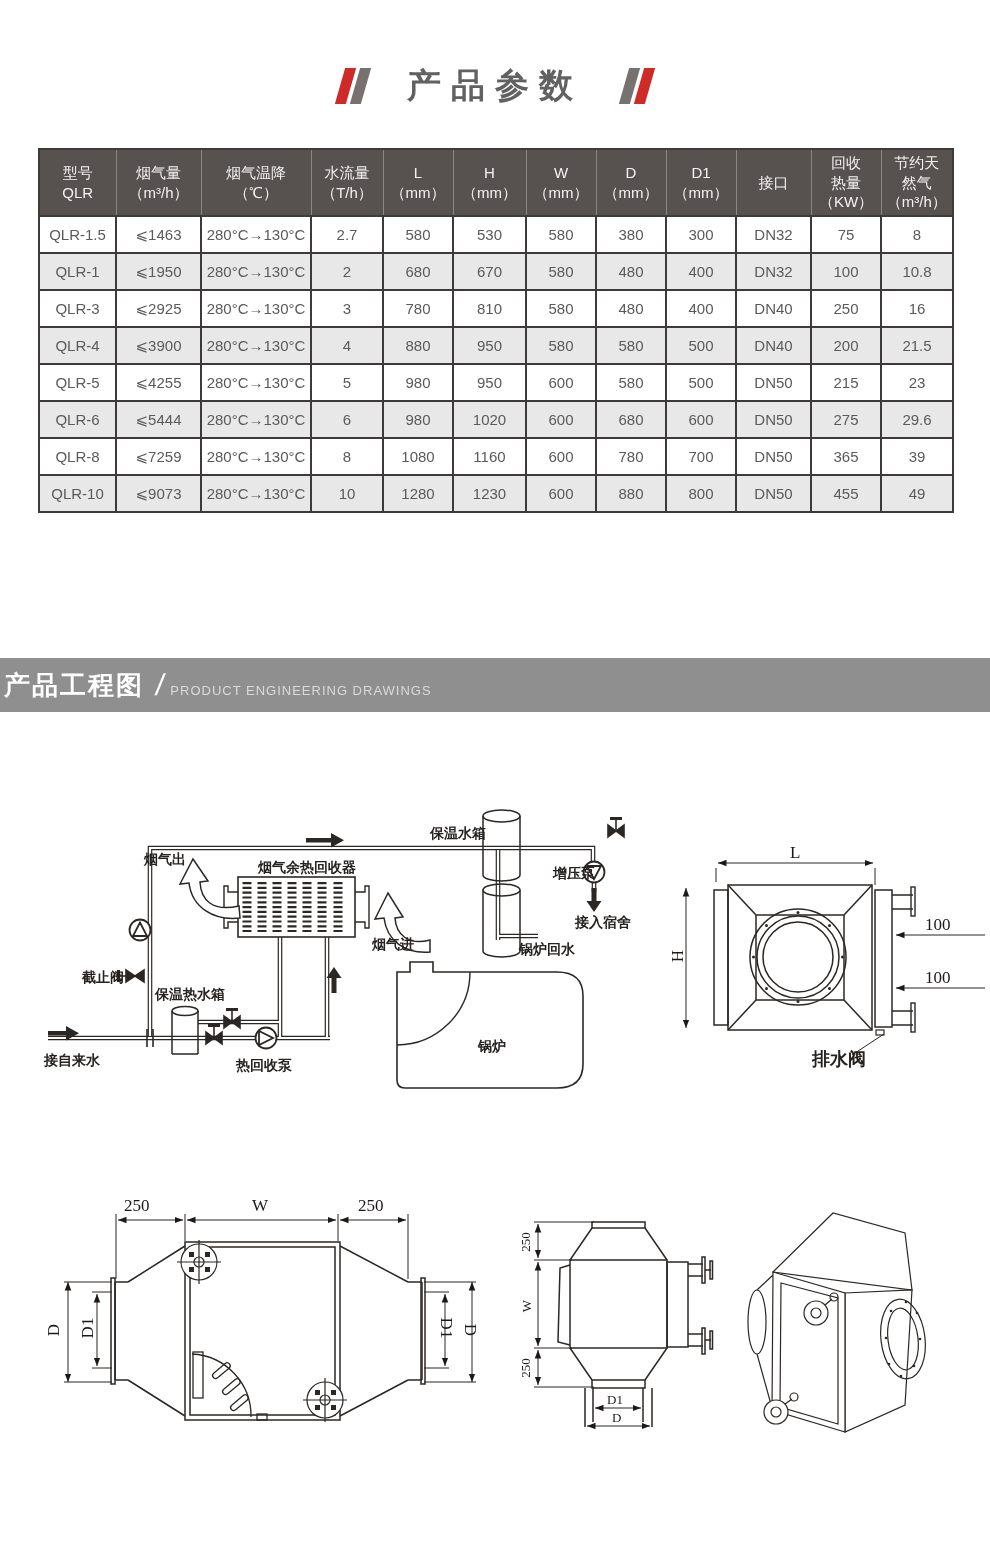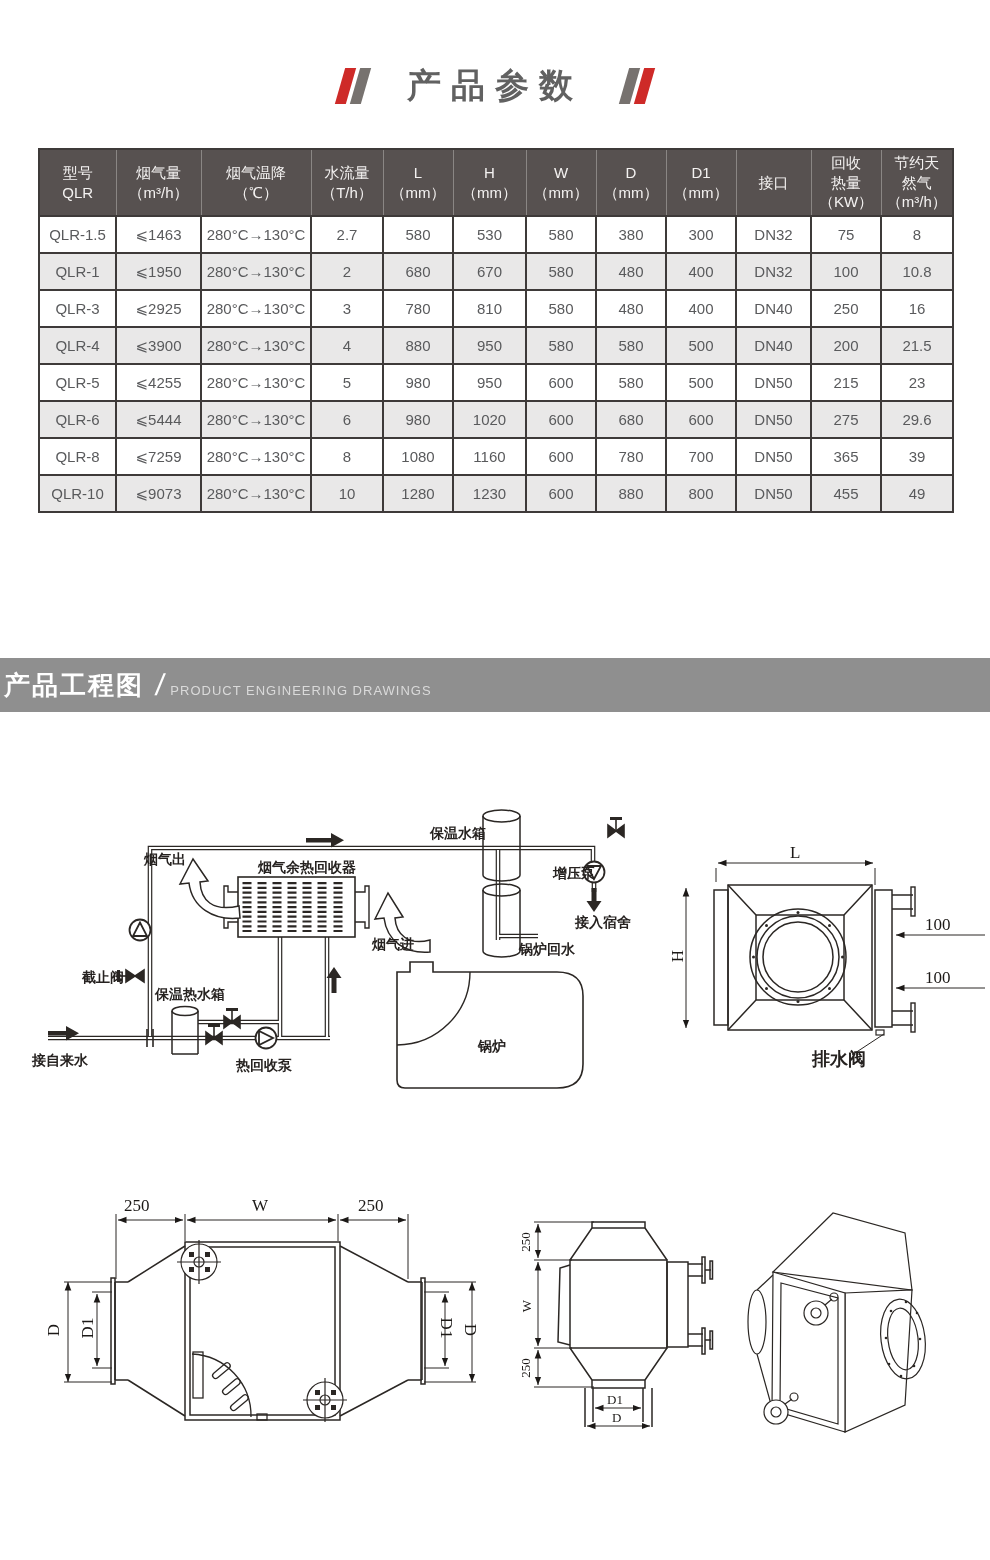--- a/index.html
+++ b/index.html
@@ -459,21 +459,21 @@
       <path d="M785,674 L792,669"></path>
           <circle cx="794" cy="667" r="4"></circle>
     </g>
   </g>
 </svg>
 
   <div class="lbl" style="left:144px;top:121px">烟气出</div>
   <div class="lbl" style="left:258px;top:129px">烟气余热回收器</div>
   <div class="lbl" style="left:82px;top:239px">截止阀</div>
   <div class="lbl" style="left:155px;top:256px">保温热水箱</div>
-  <div class="lbl" style="left:32px;top:322px">接自来水</div>
+  <div class="lbl" style="left:44px;top:322px">接自来水</div>
   <div class="lbl" style="left:236px;top:327px">热回收泵</div>
   <div class="lbl" style="left:430px;top:95px">保温水箱</div>
   <div class="lbl" style="left:553px;top:135px">增压泵</div>
   <div class="lbl" style="left:575px;top:184px">接入宿舍</div>
   <div class="lbl" style="left:519px;top:211px">锅炉回水</div>
   <div class="lbl" style="left:372px;top:206px">烟气进</div>
   <div class="lbl" style="left:478px;top:308px">锅炉</div>
 
   <div class="lbl dim" style="left:790px;top:113px">L</div>
   <div class="lbl dim rotl" style="left:672px;top:216px">H</div>

